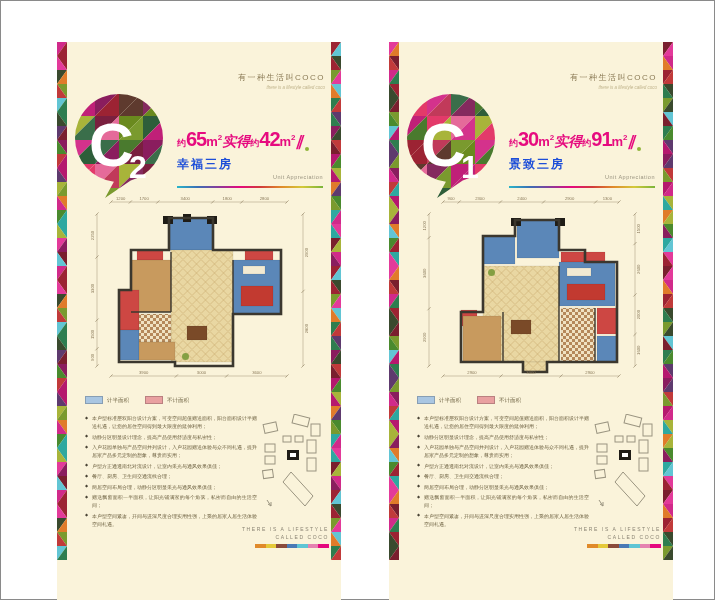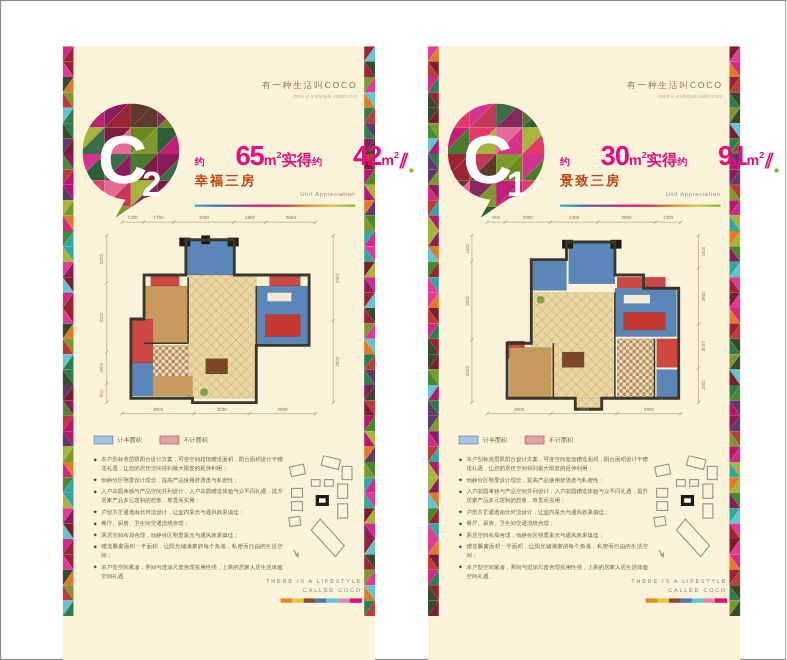--- a/index.html
+++ b/index.html
@@ -10,27 +10,27 @@
   .panel.p1{left:388px;}
   .strip{position:absolute;top:0;width:10px;height:518px;}
   .strip.left{left:0;}
   .strip.right{right:0;}
   .brand{position:absolute;top:30px;right:16px;text-align:right;}
   .brand .bt{font-size:8px;letter-spacing:1.5px;color:#8a7a55;}
   .brand .tg{font-size:4.5px;font-style:italic;color:#c0b48c;margin-top:2px;}
   .badge{position:absolute;left:14px;top:50px;width:96px;height:112px;}
   .headline{position:absolute;left:120px;top:86px;white-space:nowrap;color:#e60b7f;font-weight:bold;}
   .headline .approx{font-size:9px;}
-  .headline .num{font-size:25px;letter-spacing:-1px;margin-left:28px;}
+  .headline .num{font-size:20px;letter-spacing:-1px;}
   .headline .unit{font-size:13px;}
   .headline sup{font-size:8px;}
-  .headline .mid{font-size:14px;}
+  .headline .mid{font-size:14px;font-style:italic;}
   .headline .slash{display:inline-block;transform:skewX(-18deg);font-size:14px;margin-left:1px;}
   .headline .dot{display:inline-block;width:4px;height:4px;border-radius:50%;vertical-align:bottom;margin-left:1px;}
-  .subtitle{position:absolute;left:120px;top:114px;font-size:12px;font-weight:bold;letter-spacing:2px;color:#c2410c;}
+  .subtitle{position:absolute;left:120px;top:114px;font-size:12px;font-weight:bold;letter-spacing:2px;color:#1d4ed8;}
   .rline-wrap{position:absolute;left:120px;top:136px;width:146px;height:10px;}
   .rline{position:absolute;left:0;bottom:0;width:100%;height:2px;}
   .unit-en{position:absolute;right:0;top:-4px;font-size:5.5px;color:#9a9480;letter-spacing:0.5px;}
   .plan{position:absolute;left:18px;top:150px;}
   .legend{position:absolute;left:28px;top:354px;display:flex;gap:16px;align-items:center;}
   .legend .item{display:flex;align-items:center;gap:4px;}
   .legend .sw{width:16px;height:6px;border:0.5px solid rgba(0,0,0,0.2);}
   .legend .lb{font-size:5.5px;color:#6e6242;}
   .bullets{position:absolute;left:28px;top:372px;width:172px;margin:0;padding:0;list-style:none;}
   .bullets li{position:relative;font-size:5px;line-height:1.6;color:#6e6242;margin-bottom:2.5px;text-align:justify;padding-left:7px;}

